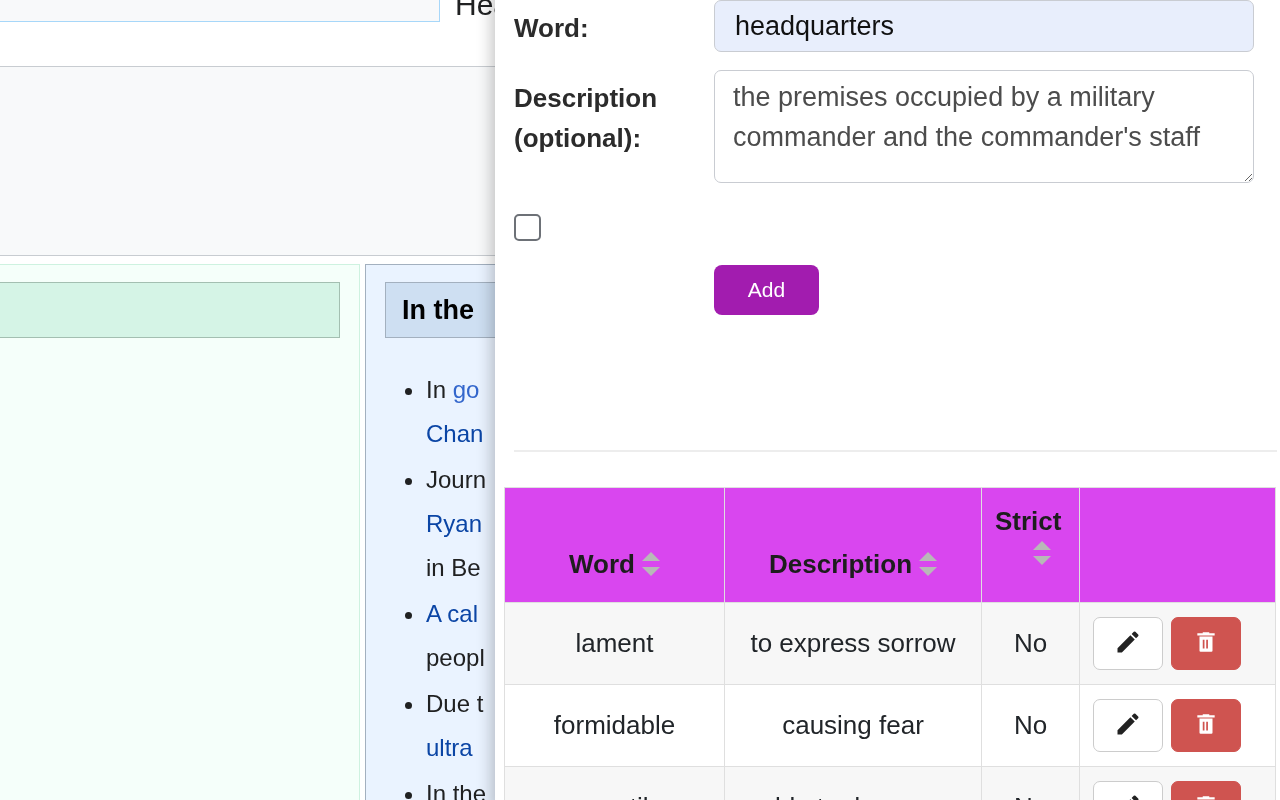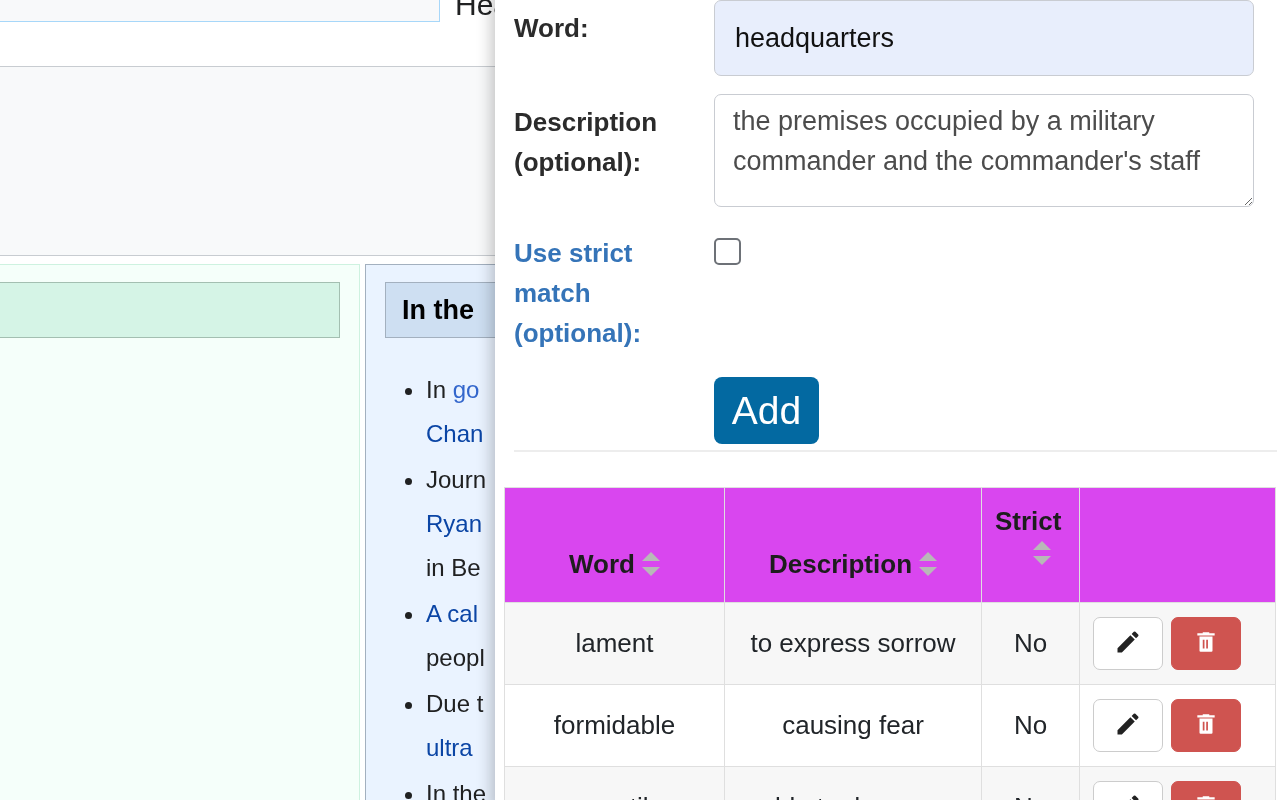--- a/index.html
+++ b/index.html
@@ -76,21 +76,21 @@
   .frow{display:flex;align-items:flex-start;margin-bottom:18px;}
   .flabel{
     width:200px;flex:0 0 200px;
     font-size:26px;font-weight:bold;color:#2b2b2b;
     line-height:40px;padding-top:8px;box-sizing:border-box;
   }
   .flabel.link{color:#3574b8;}
   .fctl{flex:1 1 auto;}
 
   input.word{
-    display:block;width:540px;height:76px;box-sizing:border-box;
+    display:block;width:540px;height:52px;box-sizing:border-box;
     background:#e8eefc;
     border:1px solid #c9ccd2;border-radius:7px;
     font-size:27px;color:#111;
     padding:0 20px;
     outline:none;
     font-family:"Liberation Sans","DejaVu Sans",sans-serif;
   }
   textarea.desc{
     display:block;width:540px;height:113px;box-sizing:border-box;
     background:#ffffff;
@@ -103,23 +103,23 @@
   .chkwrap{padding-top:13px;}
   input.chk{
     -webkit-appearance:none;appearance:none;
     width:27px;height:27px;margin:0;
     border:2px solid #6d7177;border-radius:5px;background:#fff;
     outline:none;display:block;cursor:pointer;
   }
   .addrow{display:flex;margin-top:24px;}
   .addspacer{width:200px;flex:0 0 200px;}
   button.add{
-    width:105px;height:67px;
-    background:#0369a1;color:#fff;border:none;border-radius:8px;
-    font-size:39px;cursor:pointer;
+    width:105px;height:50px;
+    background:#a21caf;color:#fff;border:none;border-radius:8px;
+    font-size:21px;cursor:pointer;
     font-family:"Liberation Sans","DejaVu Sans",sans-serif;
   }
 
   hr.sep{
     position:absolute;left:19px;top:496px;width:763px;height:0;
     border:none;border-top:2px solid #ededed;margin:0;
   }
 
   
   table.wordtable{
@@ -211,21 +211,20 @@
     </div>
 
     <div class="frow">
       <div class="flabel">Description (optional):</div>
       <div class="fctl">
         <textarea class="desc" style="">the premises occupied by a military commander and the commander's staff</textarea>
       </div>
     </div>
 
     <div class="frow">
-      <div class="flabel link">Use strict match (optional):</div>
       <div class="fctl chkwrap">
         <input class="chk" type="checkbox" style="">
       </div>
     </div>
 
     <div class="addrow">
       <div class="addspacer"></div>
       <button class="add">Add</button>
     </div>
   </div>

